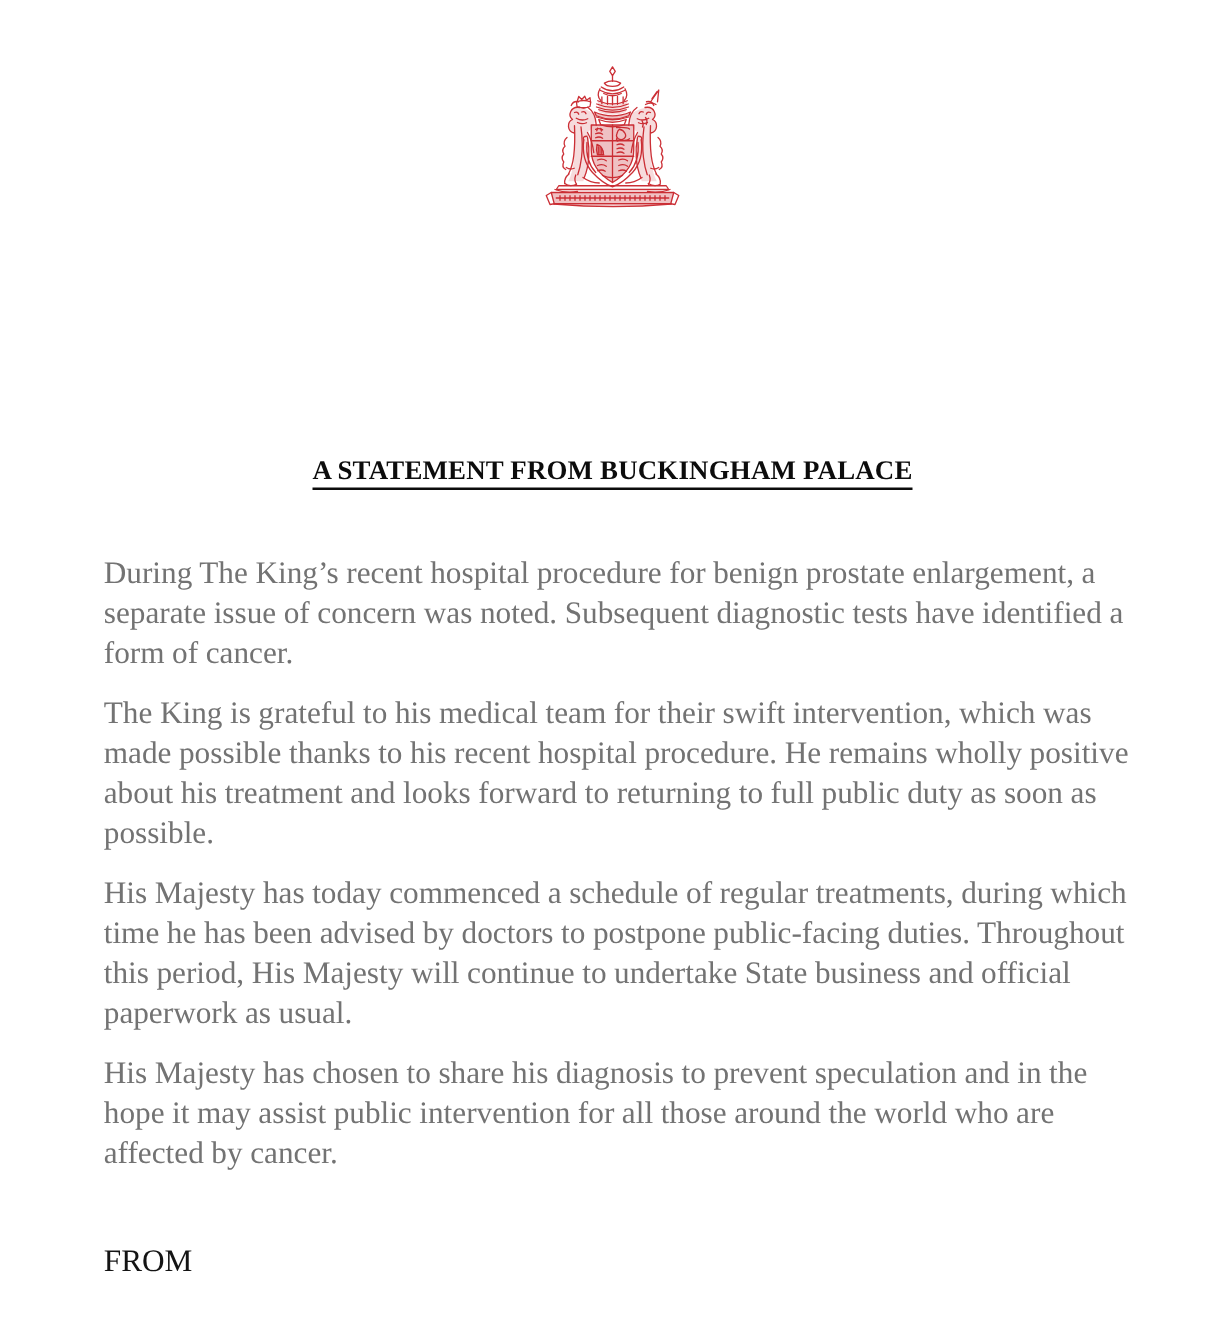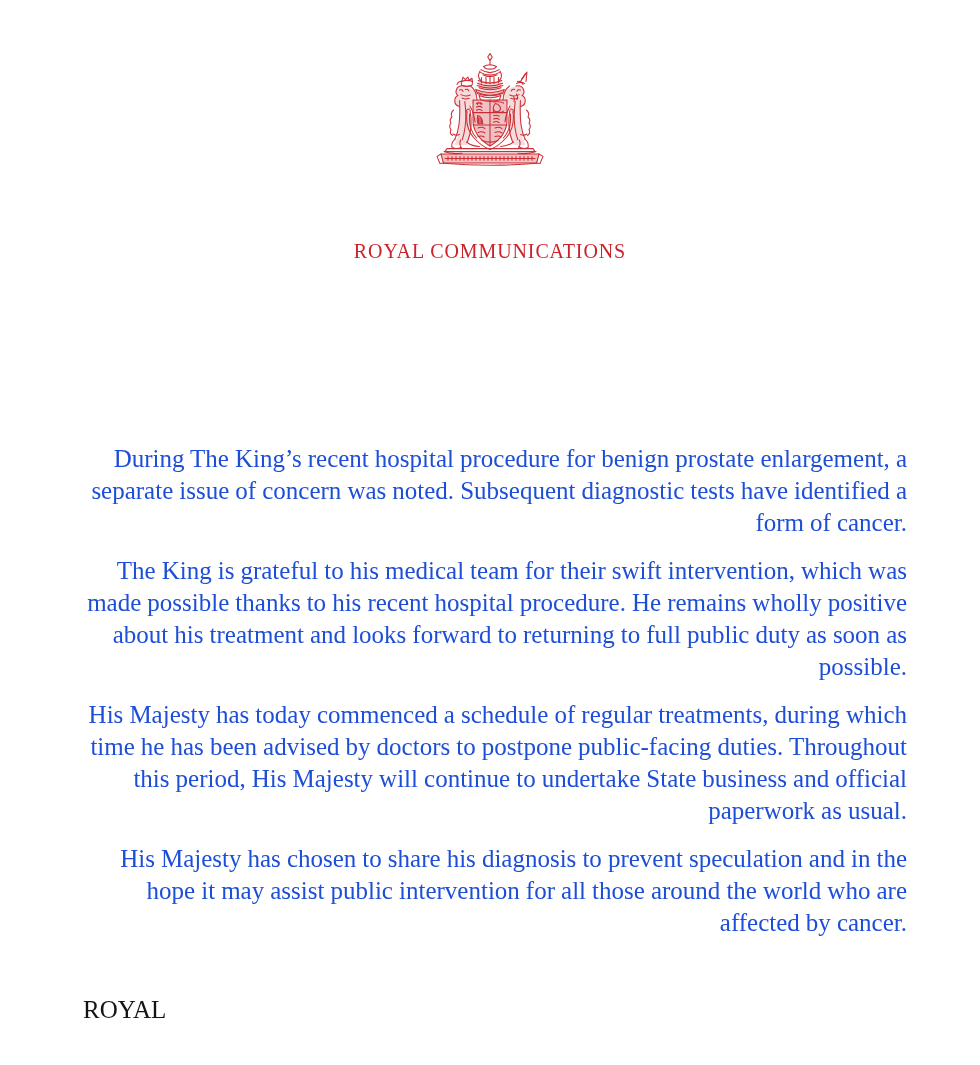--- a/index.html
+++ b/index.html
@@ -79,22 +79,22 @@
   .body-copy {
     position: absolute;
     left: 83px;
     top: 443px;
     width: 824px;
   }
   .para {
     margin: 0 0 16px 0;
     font-size: 25px;
     line-height: 32px;
-    color: #1d4ed8;
-    text-align: right;
+    color: #737373;
+    text-align: left;
     word-spacing: -0.2px;
   }
   .para:last-child {
     margin-bottom: 0;
   }
 
   
   .ends {
     position: absolute;
     left: 83px;
@@ -208,25 +208,27 @@
         <path d="M58.6 39.6 q14.4 6.2 28.8 0 l-1.4 3 q-13 5.4 -26 0 z"></path>
       </g>
       <g fill="#c9252c" opacity="0.16">
         <path d="M47 36 q-5.4 -1 -7.4 3.2 q-1.8 3.8 1.4 6.4 q-3.6 1.6 -3.2 5.8 q0.4 4.2 4.6 5 q0.6 14 -0.6 24 q-1 8.4 -4.2 14.6 h12 q3 -6 4 -14.6 q1.4 -10.6 -0.4 -24.6 q6 -4 6.6 -14 q-5.6 -4 -13.8 -5.8 z"></path>
         <path d="M99 36 q5.4 -1 7.4 3.2 q1.8 3.8 -1.4 6.4 q3.6 1.6 3.2 5.8 q-0.4 4.2 -4.6 5 q-0.6 14 0.6 24 q1 8.4 4.2 14.6 h-12 q-3 -6 -4 -14.6 q-1.4 -10.6 0.4 -24.6 q-6 -4 -6.6 -14 q5.6 -4 13.8 -5.8 z"></path>
         <path d="M61.2 30.6 q11.8 5 23.6 0 l-1 9 q-10.8 4.6 -21.6 0 z"></path>
       </g>
     </svg>
   </div>
 
-  <div class="masthead">ROYAL COMMUNICATIONS</div>
-
+
+  <div class="headline">
+    <span class="headline-inner">A STATEMENT FROM BUCKINGHAM PALACE</span>
+  </div>
 
   <div class="body-copy">
     <p class="para">During The King’s recent hospital procedure for benign prostate enlargement, a separate issue of concern was noted. Subsequent diagnostic tests have identified a form of cancer.</p>
     <p class="para">The King is grateful to his medical team for their swift intervention, which was made possible thanks to his recent hospital procedure. He remains wholly positive about his treatment and looks forward to returning to full public duty as soon as possible.</p>
     <p class="para">His Majesty has today commenced a schedule of regular treatments, during which time he has been advised by doctors to postpone public-facing duties. Throughout this period, His Majesty will continue to undertake State business and official paperwork as usual.</p>
     <p class="para">His Majesty has chosen to share his diagnosis to prevent speculation and in the hope it may assist public intervention for all those around the world who are affected by cancer.</p>
   </div>
 
-  <div class="ends">ROYAL</div>
+  <div class="ends">FROM</div>
 
 </div>
 
 </body></html>

